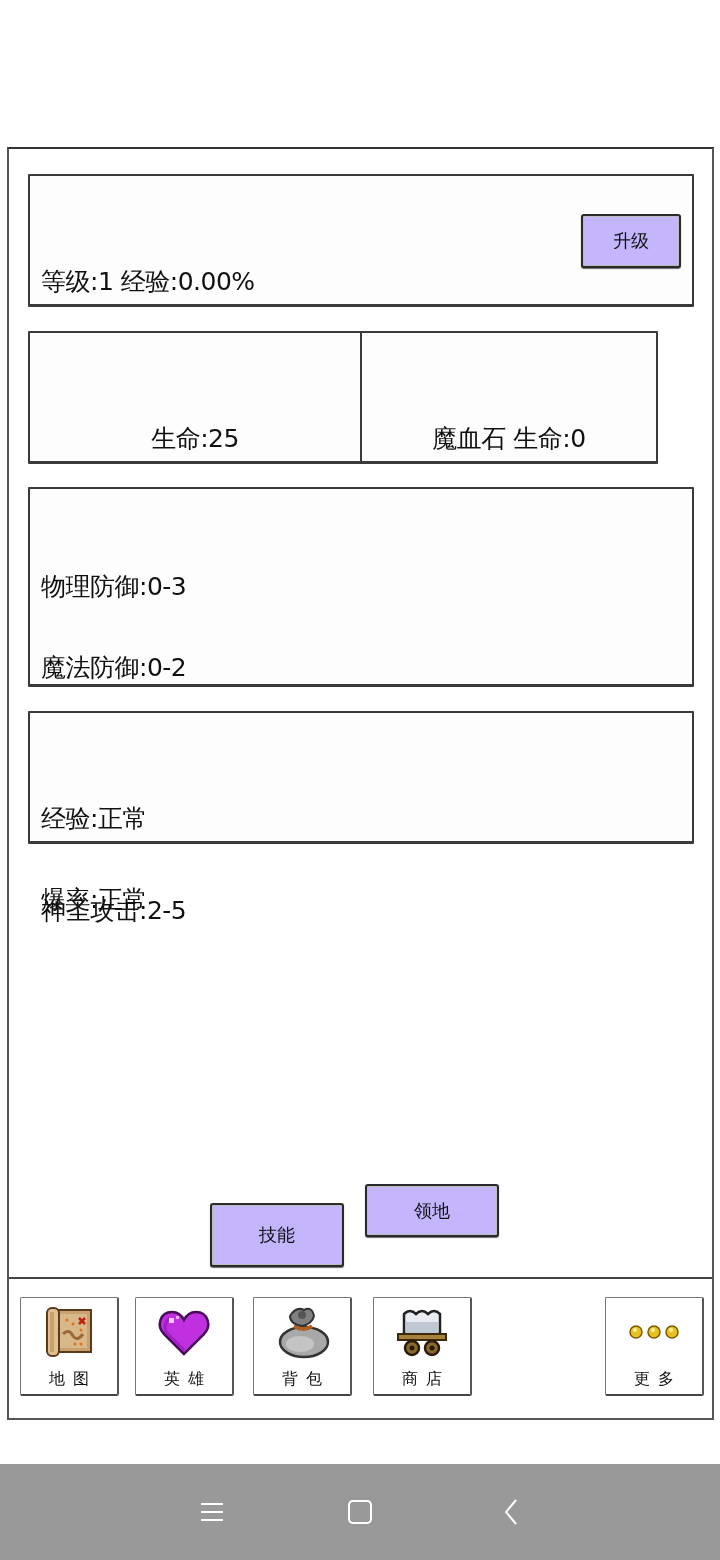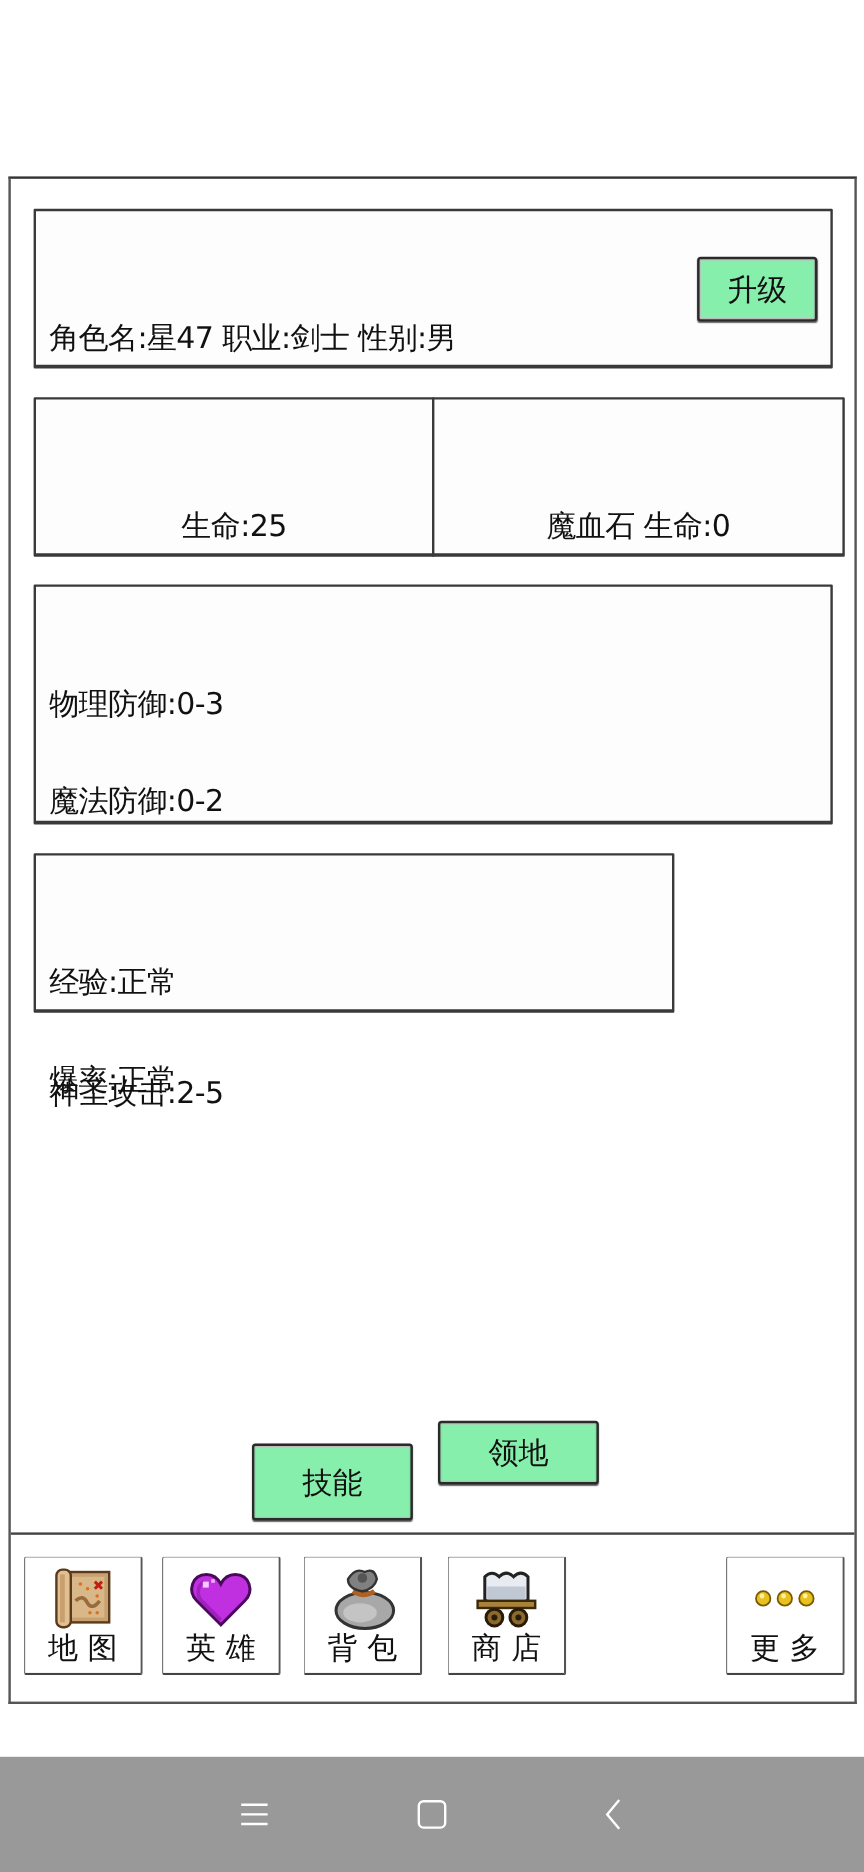--- a/index.html
+++ b/index.html
@@ -14,69 +14,68 @@
     position: absolute; border: 2px solid #3a3a3a; border-top-width: 2px;
     border-bottom-width: 3px; border-radius: 1px; background: #fdfdfd;
   }
   .txt { font-size: 25px; line-height: 27px; letter-spacing: -0.5px; white-space: pre; }
   .left-pad { position: absolute; left: 11px; }
 
   
   #info-box { left: 19px; top: 25px; width: 666px; height: 133px; }
   #info-lines { top: 38px; }
   .btn {
-    position: absolute; background: #86efac; border: 2px solid #2a2a2a; border-radius: 3px;
+    position: absolute; background: #c4b5fd; border: 2px solid #2a2a2a; border-radius: 3px;
     box-shadow: inset 0 0 0 1px #bbb, 0 1px 1px #666;
-    font-size: 25px; display: flex; align-items: center; justify-content: center; cursor: pointer;
+    font-size: 18px; display: flex; align-items: center; justify-content: center; cursor: pointer;
   }
   #upgrade-btn { left: 551px; top: 38px; width: 100px; height: 54px; }
 
   
   #hp-box { left: 19px; top: 182px; width: 334px; height: 133px; text-decoration: underline; }
-  #stone-box { left: 351px; top: 182px; width: 344px; height: 133px; }
+  #stone-box { left: 351px; top: 182px; width: 298px; height: 133px; }
   .center-txt { position: absolute; left: 0; right: 0; top: 38px; text-align: center; }
 
   
   #attr-box { left: 19px; top: 338px; width: 666px; height: 200px; }
   #attr-lines { top: 30px; }
 
   
-  #status-box { left: 19px; top: 562px; width: 534px; height: 133px; }
+  #status-box { left: 19px; top: 562px; width: 666px; height: 133px; }
   #status-lines { top: 38px; }
 
   
   #btn-equip { left: 41px; top: 1035px; width: 134px; height: 53px; }
   #btn-skill { left: 201px; top: 1035px; width: 134px; height: 64px; margin-top: 19px; }
   #btn-land { left: 356px; top: 1035px; width: 134px; height: 53px; text-align: center; }
 
   
   .nav-sep { position: absolute; left: 0; right: 0; top: 1128px; height: 2px; background: #444; }
   .nav-item {
     position: absolute; top: 1148px; width: 99px; height: 99px; background: #fff;
     border: 1px solid #777; border-bottom: 2px solid #444; border-right: 2px solid #555;
     border-radius: 2px; cursor: pointer;
   }
   .nav-icon { position: absolute; left: 50%; top: 6px; transform: translateX(-50%); width: 56px; height: 56px; }
   .nav-label {
     position: absolute; left: 0; right: 0; bottom: 4px; text-align: center;
-    font-family: "DejaVu Serif", serif; font-size: 25px; letter-spacing: 8px; padding-left: 8px;
+    font-family: "DejaVu Serif", serif; font-size: 16px; letter-spacing: 8px; padding-left: 8px;
   }
 
   
   .sysbar { position: absolute; left: 0; top: 1464px; width: 720px; height: 96px; background: #999999; }
   .sys-btn { position: absolute; top: 28px; width: 40px; height: 40px; cursor: pointer; }
 </style>
 </head>
 <body>
 
 <div class="frame">
 
   <div class="box" id="info-box">
     <div class="left-pad txt" id="info-lines">
-      <div>角色名:星47 职业:剑士 性别:男</div>
       <div>等级:1 经验:0.00%</div>
     </div>
     <div class="btn" id="upgrade-btn">升级</div>
   </div>
 
   <div class="box" id="hp-box">
     <div class="center-txt txt">
       <div>生命:25</div>
       <div>魔法:30</div>
     </div>

